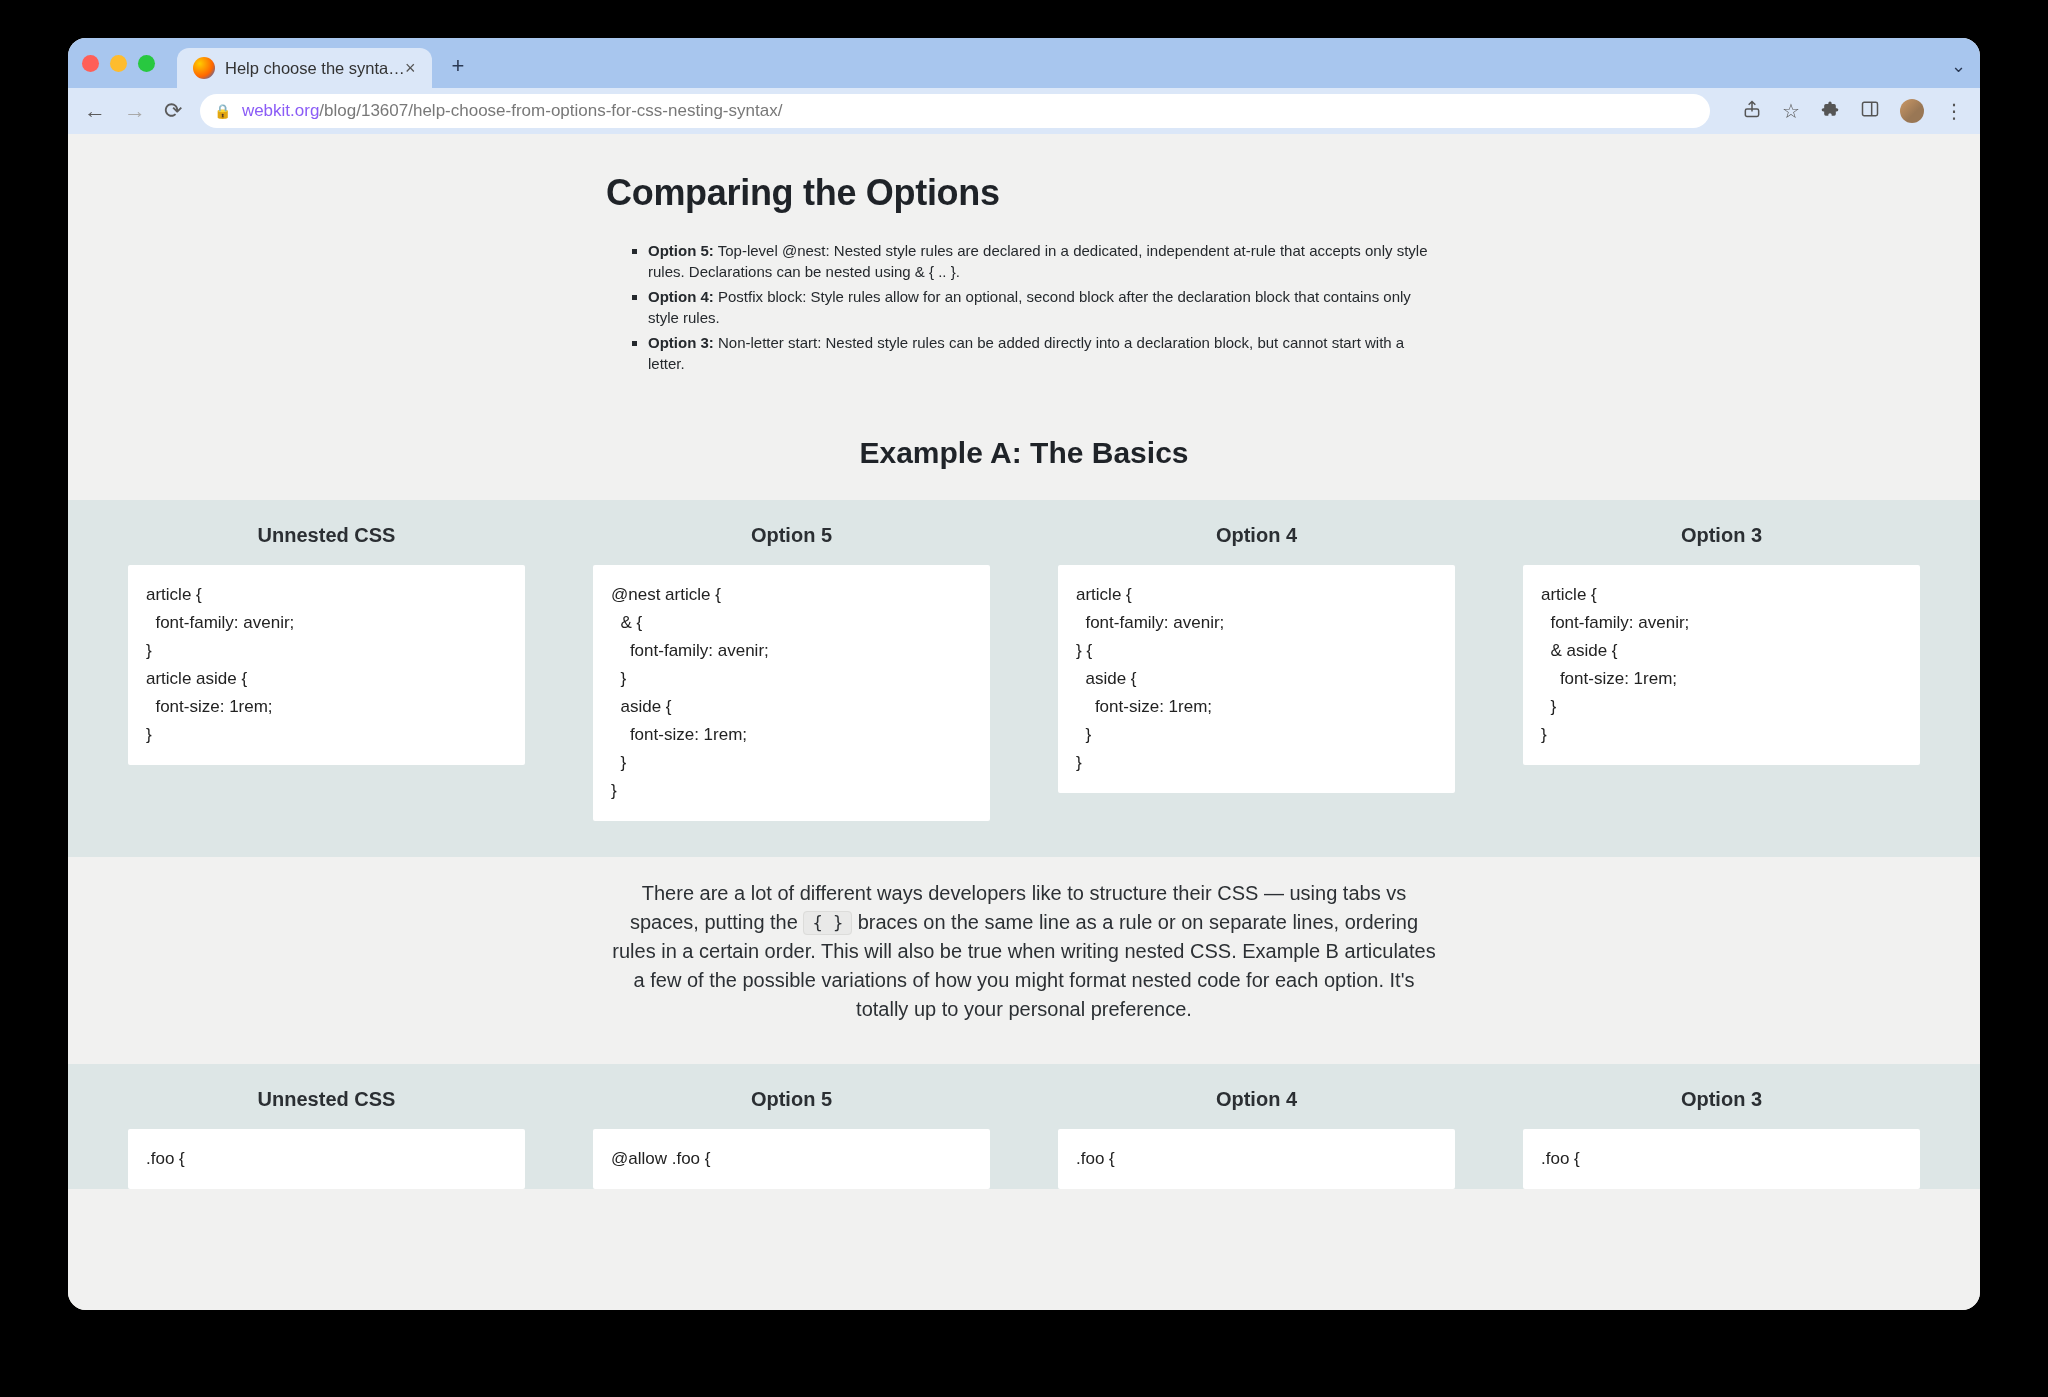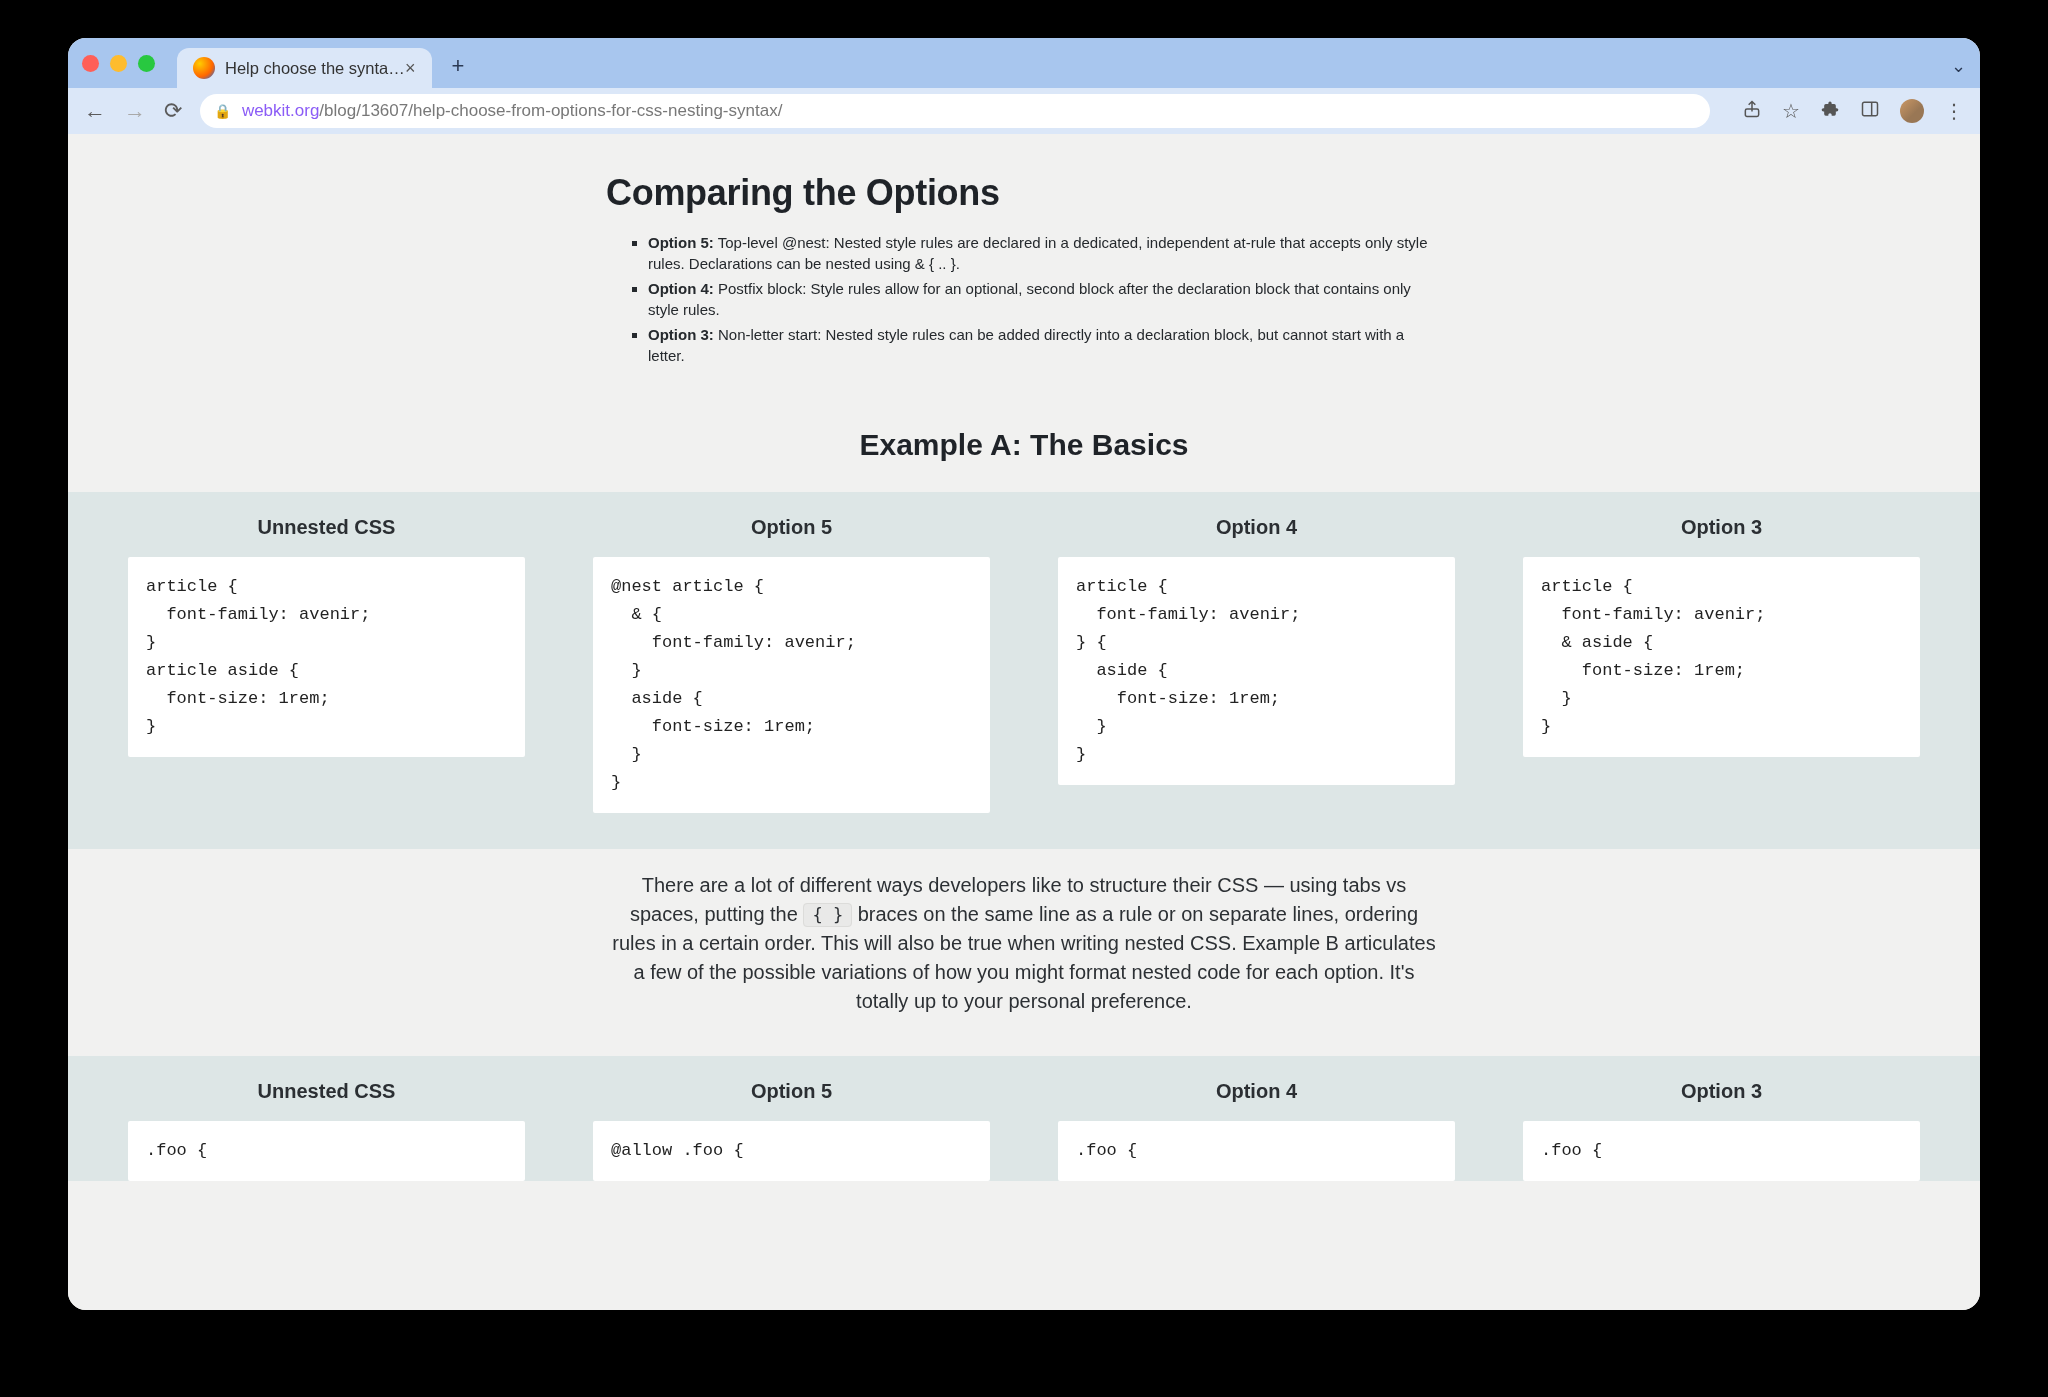--- a/index.html
+++ b/index.html
@@ -24,29 +24,29 @@
   .omnibox{flex:1;height:34px;background:#fff;border-radius:18px;display:flex;align-items:center;padding:0 14px;gap:10px;font-size:17px;color:#5b5b5b;}
   .lock{font-size:14px;color:#5b5b5b;}
   .url-host{color:#8b5cf6;}
   .url-path{color:#787878;}
   .rt-icons{display:flex;align-items:center;gap:20px;margin-left:14px;}
   .rt-icons span{color:#555;font-size:20px;}
   .avatar{width:24px;height:24px;border-radius:50%;background:linear-gradient(135deg,#c96,#975 60%);}
   
   .page{height:calc(100% - 96px);overflow:hidden;background:#f1f1f0;}
   .article{max-width:836px;margin:0 auto;padding:38px 0 0;}
-  h2.section{font-size:36px;font-weight:700;color:#1f2328;letter-spacing:-0.3px;margin-bottom:18px;}
+  h2.section{font-size:36px;font-weight:700;color:#1f2328;letter-spacing:-0.3px;margin-bottom:26px;}
   ul.opts{list-style:square;padding-left:42px;}
   ul.opts li{font-size:15px;color:#25292d;line-height:1.4;margin-bottom:4px;}
   ul.opts li b{font-weight:700;}
   h3.ex{font-size:30px;font-weight:700;color:#1f2328;text-align:center;margin:62px 0 0;}
   .band{background:#dde6e6;margin-top:30px;padding:24px 60px 36px;}
   .cols{display:grid;grid-template-columns:repeat(4,1fr);gap:68px;}
   .col-head{text-align:center;font-size:20px;color:#2b2f33;margin-bottom:18px;font-weight:700;}
-  pre.code{background:#fff;border-radius:2px;padding:16px 18px;font-family:Liberation Mono, monospace;font-size:17px;line-height:1.65;color:#222;white-space:pre;overflow:hidden;}
+  pre.code{background:#fff;border-radius:2px;padding:16px 18px;font-family:Liberation Sans, sans-serif;font-size:17px;line-height:1.65;color:#222;white-space:pre;overflow:hidden;}
   p.para{font-size:20px;color:#2c3034;line-height:1.45;max-width:836px;margin:22px auto 0;text-align:center;}
   code.inline{background:#e9e9e8;border:1px solid #dcdcda;border-radius:4px;padding:1px 8px;font-family:ui-monospace,SFMono-Regular,Menlo,monospace;font-size:17px;}
   .band2{background:#dde6e6;margin-top:40px;padding:24px 60px 0;}
 </style>
 </head>
 <body>
 
 <div class="window">
 
   <div class="titlebar">

